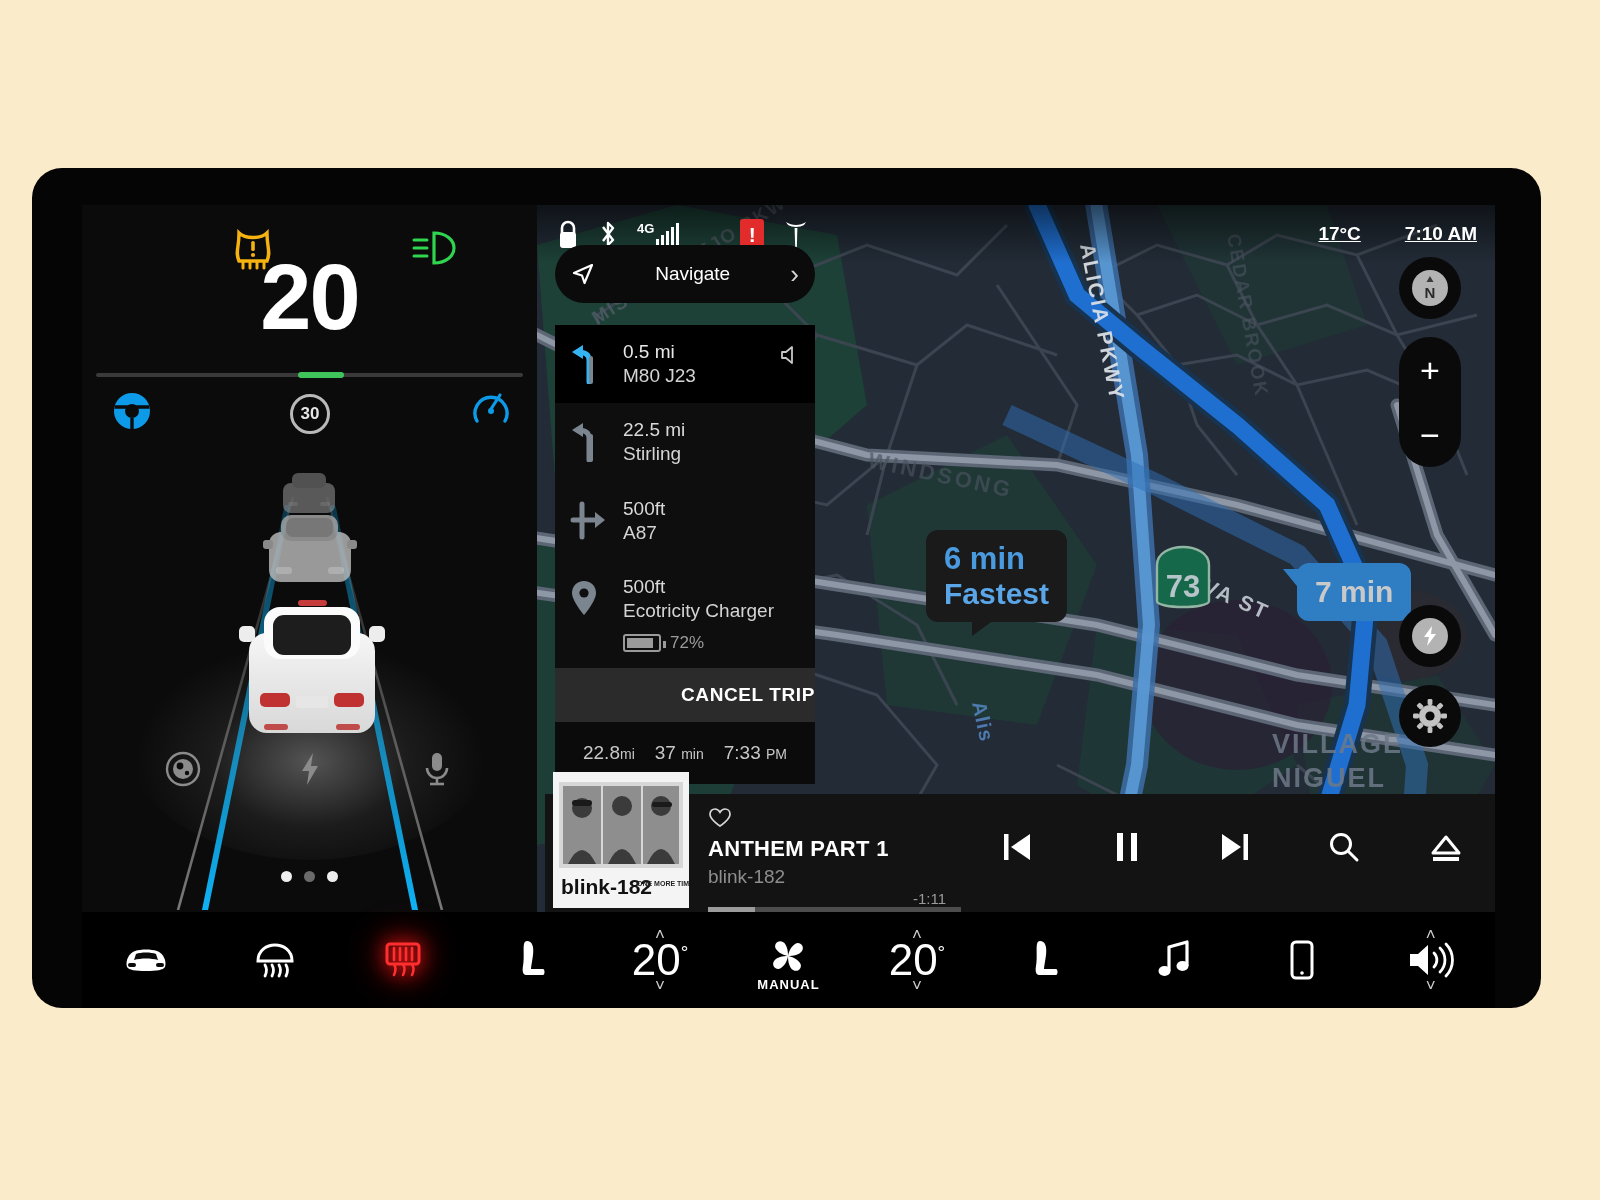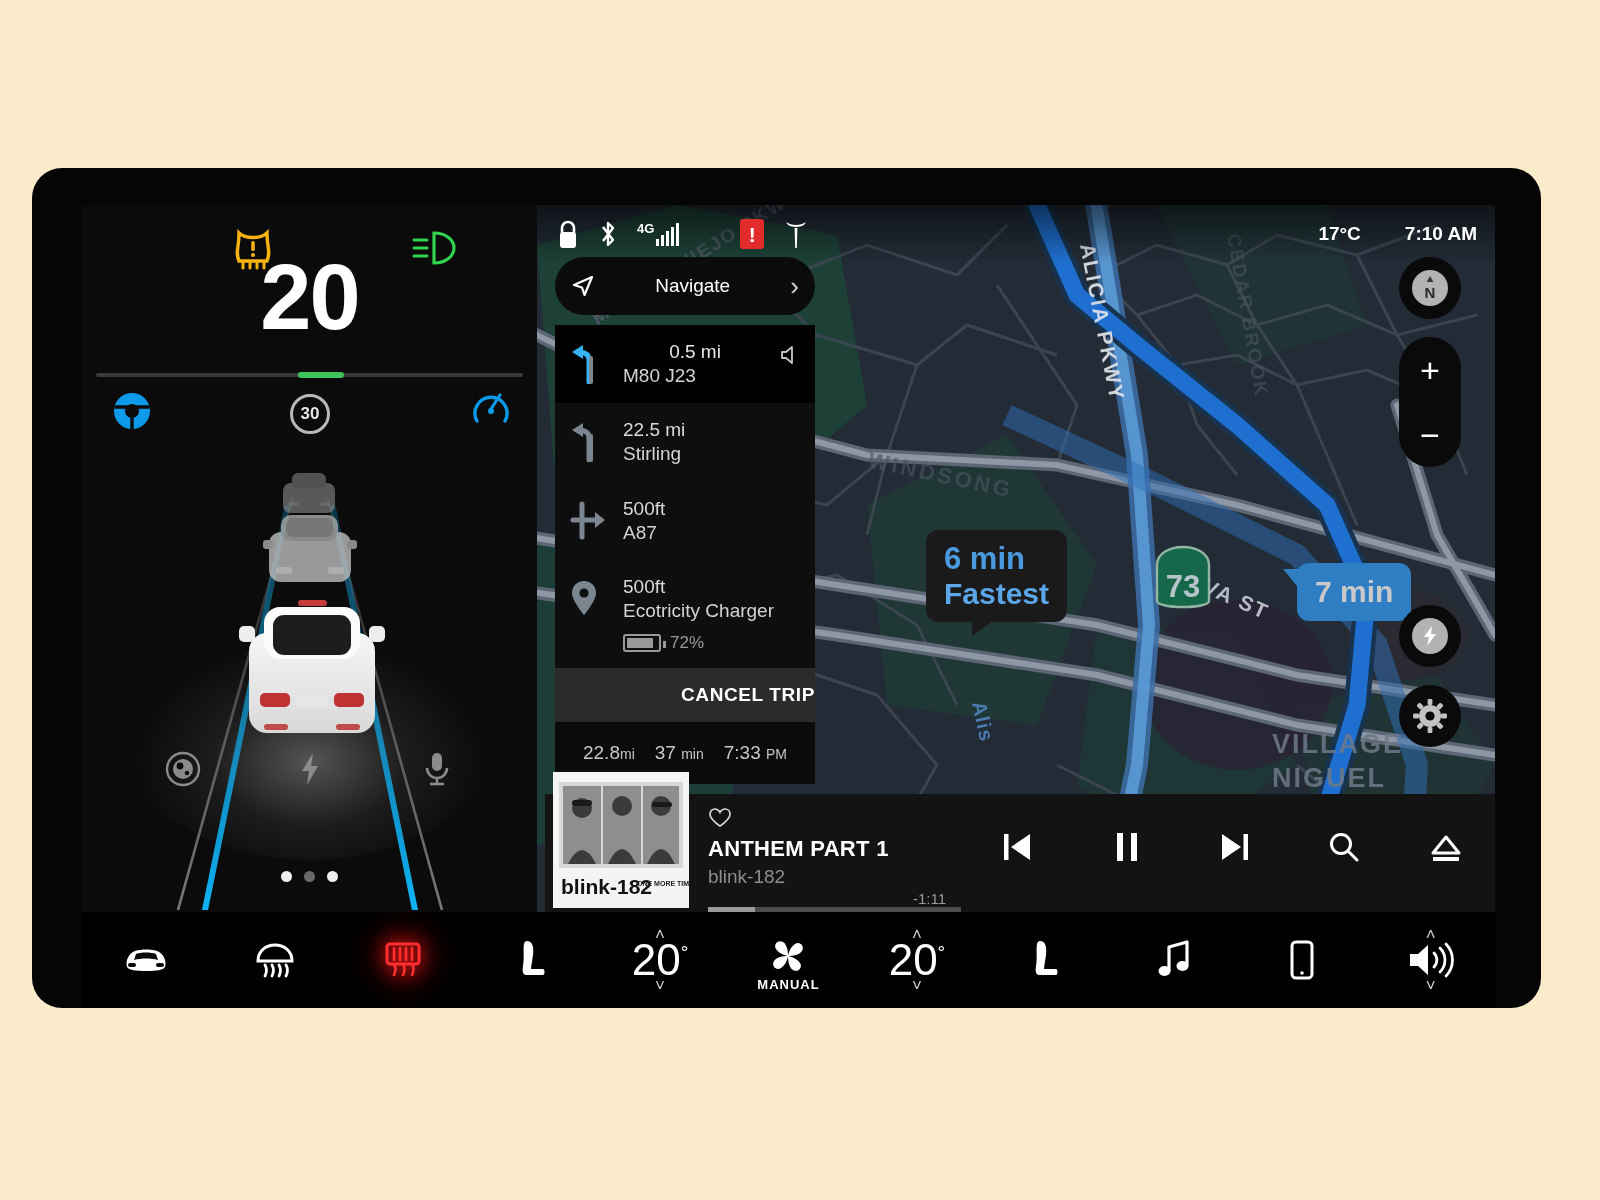--- a/index.html
+++ b/index.html
@@ -115,52 +115,52 @@
   
   #statusbar {
     position:absolute; left:0; top:0; width:958px; height:58px;
     display:flex; align-items:center; padding:0 20px;
     background:linear-gradient(to bottom, rgba(0,0,0,0.55), rgba(0,0,0,0));
   }
   .sb-left { display:flex; align-items:center; gap:20px; }
   .sb-right {
     position:absolute; right:18px; top:0; height:58px;
     display:flex; align-items:center; gap:44px;
-    color:#fff; font-size:19px; font-weight:bold;
+    color:#fff; font-size:19px; font-weight:bold;text-decoration:underline;
   }
   .red-alert {
     width:24px; height:30px; background:#e22c2c; border-radius:3px;
     display:flex; align-items:center; justify-content:center;
     color:#fff; font-size:21px; font-weight:bold; line-height:1;
   }
 
   
   #navpill {
-    position:absolute; left:18px; top:52px; width:260px; height:58px;
+    position:absolute; left:18px; top:40px; width:260px; height:58px;
     background:#0b0b0b; border-radius:29px;
     display:flex; align-items:center; padding:12px 16px;
   }
   #navpill .lbl {
     flex:1; text-align:center; color:#fff; font-size:19px; font-weight:500;
   }
 
   
   #navpanel {
     position:absolute; left:18px; top:120px; width:260px;
     background:#0e0e0e;
   }
   .step {
     display:flex; align-items:flex-start; gap:12px;
     padding:15px 14px 15px 12px;
   }
   .step.current { background:#000; }
   .step .ic { width:44px; flex:0 0 44px; padding-top:2px; }
   .step .txt { flex:1; }
   .step .dist { color:#d9d9d9; font-size:19px; font-weight:500; line-height:1.25; }
-  .step.current .dist { color:#e8e8e8;text-align:center; }
+  .step.current .dist { color:#e8e8e8; }
   .step .name { color:#d4d4d4; font-size:19px; font-weight:500; line-height:1.3; }
   .step .spk { flex:0 0 22px; padding-top:4px; }
   .chg-row { display:flex; align-items:center; gap:9px; margin-top:9px; }
   .chg-bat {
     position:relative; width:38px; height:18px;
     border:2px solid #9a9a9a; border-radius:3px;
   }
   .chg-bat .f {
     position:absolute; left:2px; top:2px; width:26px; height:10px; background:#9a9a9a;
   }

